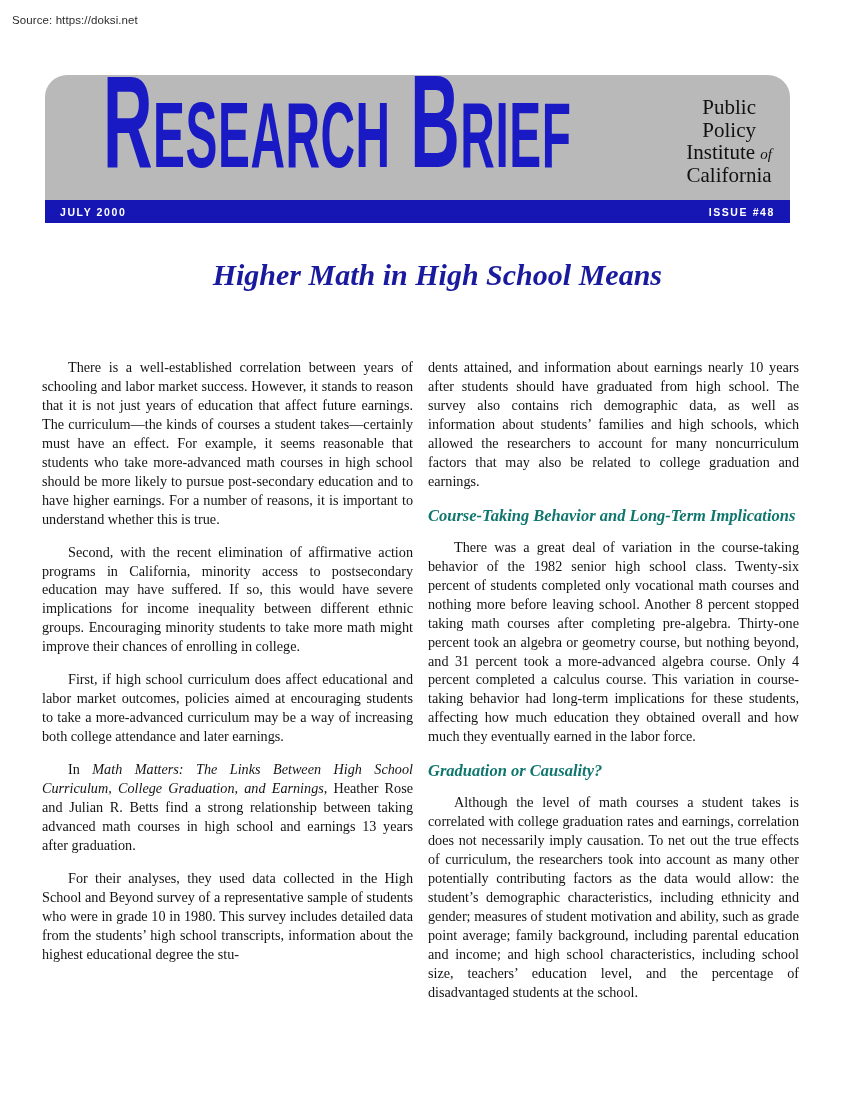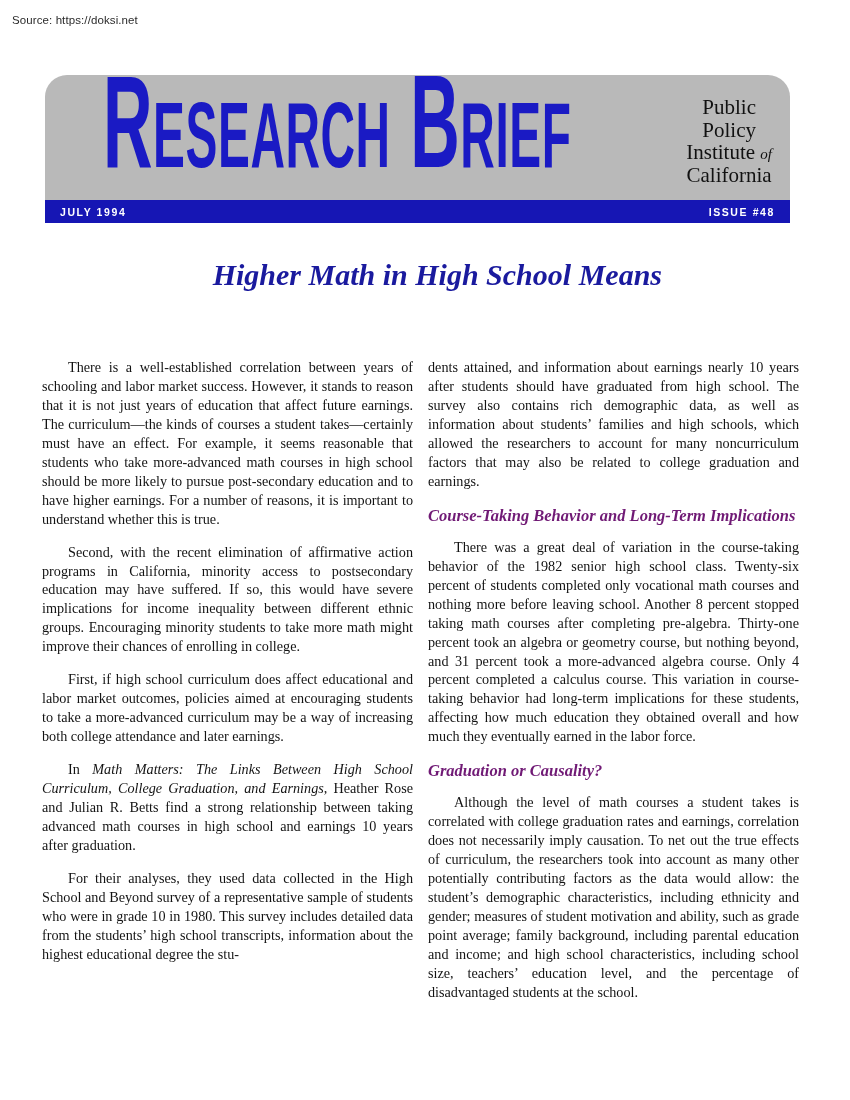--- a/index.html
+++ b/index.html
@@ -144,21 +144,21 @@
   .col p.noindent { text-indent: 0; }
   .col p i, .col p em { font-style: italic; }
 
   h2.section {
     margin: 6px 0 12px 0;
     font-family: "Liberation Serif", "DejaVu Serif", serif;
     font-style: italic;
     font-weight: bold;
     font-size: 16.5px;
     line-height: 1.28;
-    color: #701a75;
+    color: #0f766e;
   }
   h2.section.tight { margin-top: 2px; }
 </style>
 </head>
 <body>
 
 <div class="source-line">Source: https://doksi.net</div>
 
 <div class="masthead">
   <div class="masthead-gray"></div>
@@ -166,36 +166,36 @@
   <div class="wordmark">Research Brief</div>
 
   <div class="ppic-logo">
     <div>Public</div>
     <div>Policy</div>
     <div><span>Institute</span> <span class="of">of</span></div>
     <div>California</div>
   </div>
 
   <div class="masthead-bar">
-    <div class="bar-left">JULY 1994</div>
+    <div class="bar-left">JULY 2000</div>
     <div class="bar-right">ISSUE #48</div>
   </div>
 </div>
 
 <div class="headline">
   <div>Higher Math in High School Means</div>
 </div>
 
 <div class="columns">
 
   <div class="col">
     <p>There is a well-established correlation between years of schooling and labor market success.  However, it stands to reason that it is not just years of education that affect future earnings.  The curriculum—the kinds of courses a student takes—certainly must have an effect.  For example, it seems reasonable that students who take more-advanced math courses in high school should be more likely to pursue post-secondary education and to have higher earnings.  For a number of reasons, it is important to understand whether this is true.</p>
     <p>Second, with the recent elimination of affirmative action programs in California, minority access to postsecondary education may have suffered.  If so, this would have severe implications for income inequality between different ethnic groups.  Encouraging minority students to take more math might improve their chances of enrolling in college.</p>
     <p>First, if high school curriculum does affect educational and labor market outcomes, policies aimed at encouraging students to take a more-advanced curriculum may be a way of increasing both college attendance and later earnings.</p>
-    <p><span>In </span><em>Math Matters:  The Links Between High School Curriculum, College Graduation, and Earnings</em><span>, Heather Rose and Julian R. Betts find a strong relationship between taking advanced math courses in high school and earnings 10 years after graduation.</span></p>
+    <p><span>In </span><em>Math Matters:  The Links Between High School Curriculum, College Graduation, and Earnings</em><span>, Heather Rose and Julian R. Betts find a strong relationship between taking advanced math courses in high school and earnings 13 years after graduation.</span></p>
     <p>For their analyses, they used data collected in the High School and Beyond survey of a representative sample of students who were in grade 10 in 1980.  This survey includes detailed data from the students’ high school transcripts, information about the highest educational degree the stu-</p>
   </div>
 
   <div class="col">
     <p class="noindent">dents attained, and information about earnings nearly 10 years after students should have graduated from high school. The survey also contains rich demographic data, as well as information about students’ families and high schools, which allowed the researchers to account for many noncurriculum factors that may also be related to college graduation and earnings.</p>
 
     <h2 class="section">Course-Taking Behavior and Long-Term Implications</h2>
     <p>There was a great deal of variation in the course-taking behavior of the 1982 senior high school class.  Twenty-six percent of students completed only vocational math courses and nothing more before leaving school.  Another 8 percent stopped taking math courses after completing pre-algebra. Thirty-one percent took an algebra or geometry course, but nothing beyond, and 31 percent took a more-advanced algebra course.  Only 4 percent completed a calculus course. This variation in course-taking behavior had long-term implications for these students, affecting how much education they obtained overall and how much they eventually earned in the labor force.</p>
 
     <h2 class="section tight">Graduation or Causality?</h2>

